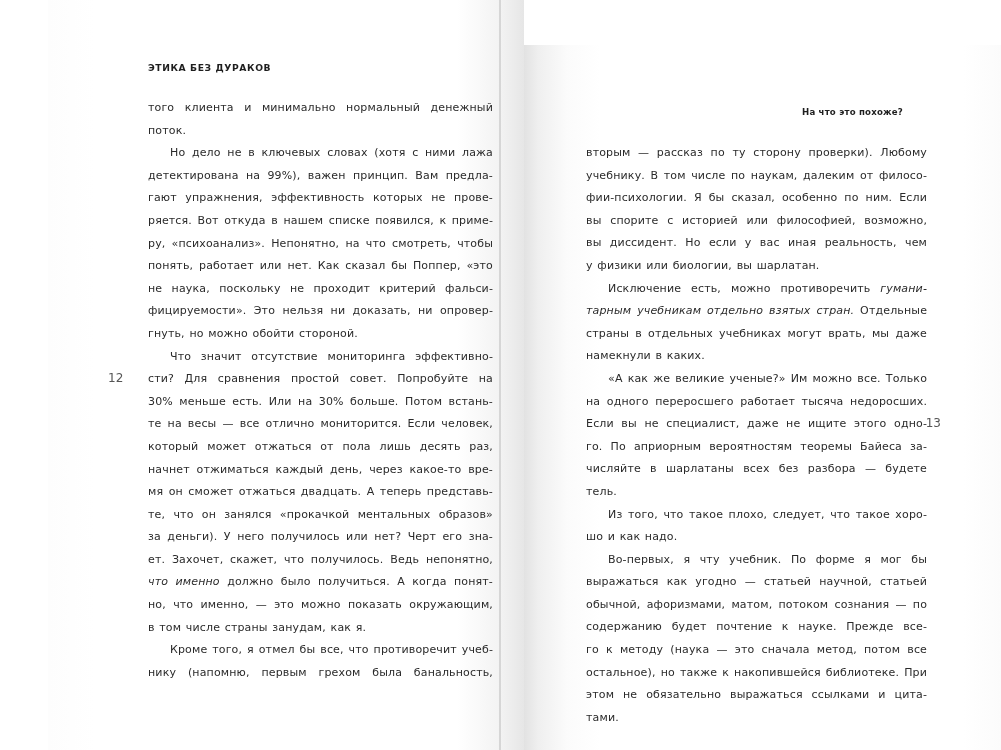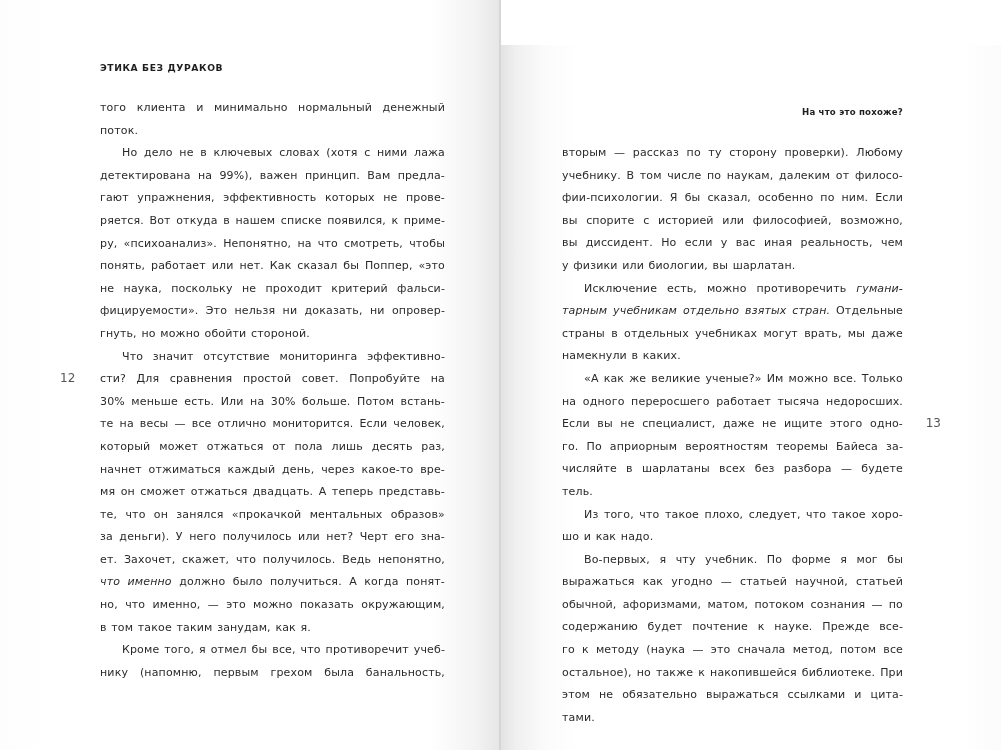--- a/index.html
+++ b/index.html
@@ -3,21 +3,21 @@
 <meta charset="utf-8">
 <style>
   html, body { margin: 0; padding: 0; }
   body {
     width: 1001px; height: 750px; overflow: hidden;
     background: #ffffff;
     font-family: "DejaVu Sans", "Liberation Sans", sans-serif;
     color: #2a2a2a;
     position: relative;
   }
-  .spread { position: absolute; inset: 0; display: flex; }
+  .spread { position: absolute; inset: 0; display: flex; padding-left: 48px; }
   .page { position: relative; height: 750px; background: #ffffff; }
   .page-left { width: 500px;
     background: linear-gradient(to right, #fdfdfd 0%, #ffffff 10%, #ffffff 86%, #f3f3f3 95%, #e6e6e6 100%); }
   .page-right { width: 501px;
     background: linear-gradient(to right, #e2e2e2 0%, #efefef 3%, #fbfbfb 9%, #ffffff 16%, #ffffff 92%, #fbfbfb 100%); margin-top: 45px; }
   .spine { position: absolute; left: 499px; top: 0; width: 2px; height: 750px; background: #d6d6d6; }
 
   .running-head {
     position: absolute; top: 62px;
     font-weight: bold; font-size: 9.2px; letter-spacing: 0.6px;
@@ -66,21 +66,21 @@
         <span class="line">30% меньше есть. Или на 30% больше. Потом встань-</span>
         <span class="line">те на весы — все отлично мониторится. Если человек,</span>
         <span class="line">который может отжаться от пола лишь десять раз,</span>
         <span class="line">начнет отжиматься каждый день, через какое-то вре-</span>
         <span class="line">мя он сможет отжаться двадцать. А теперь представь-</span>
         <span class="line">те, что он занялся «прокачкой ментальных образов»</span>
         <span class="line">за деньги). У него получилось или нет? Черт его зна-</span>
         <span class="line">ет. Захочет, скажет, что получилось. Ведь непонятно,</span>
         <span class="line"><em>что именно</em> должно было получиться. А когда понят-</span>
         <span class="line">но, что именно, — это можно показать окружающим,</span>
-        <span class="line last">в том такое таким занудам, как я.</span>
+        <span class="line last">в том числе страны занудам, как я.</span>
         <span class="line indent">Кроме того, я отмел бы все, что противоречит учеб-</span>
         <span class="line">нику (напомню, первым грехом была банальность,</span>
       </div>
   </div>
   <div class="page page-right">
     <div class="running-head">На что это похоже?</div>
     <div class="folio">13</div>
     <div class="text-block">
         <span class="line">вторым — рассказ по ту сторону проверки). Любому</span>
         <span class="line">учебнику. В том числе по наукам, далеким от филосо-</span>

